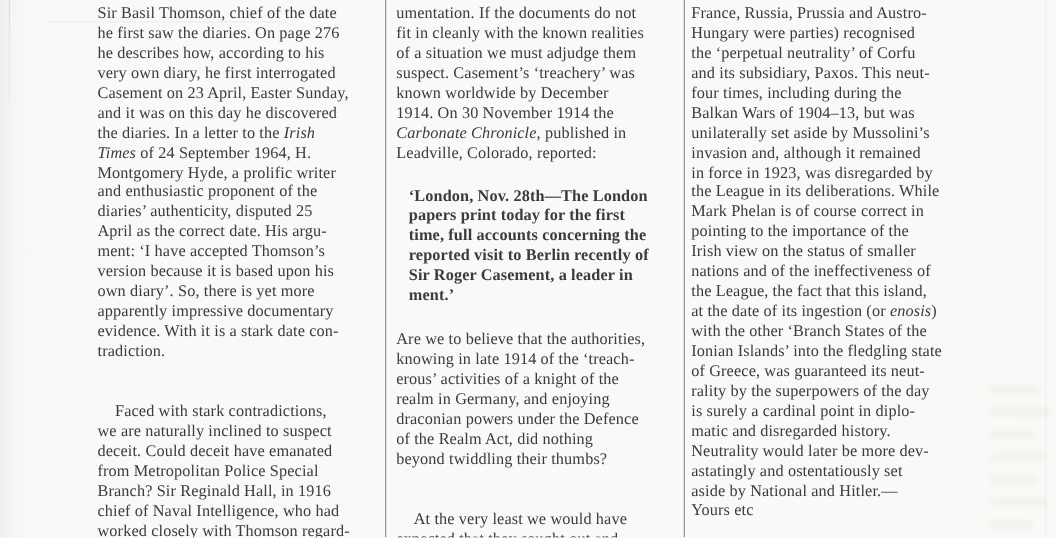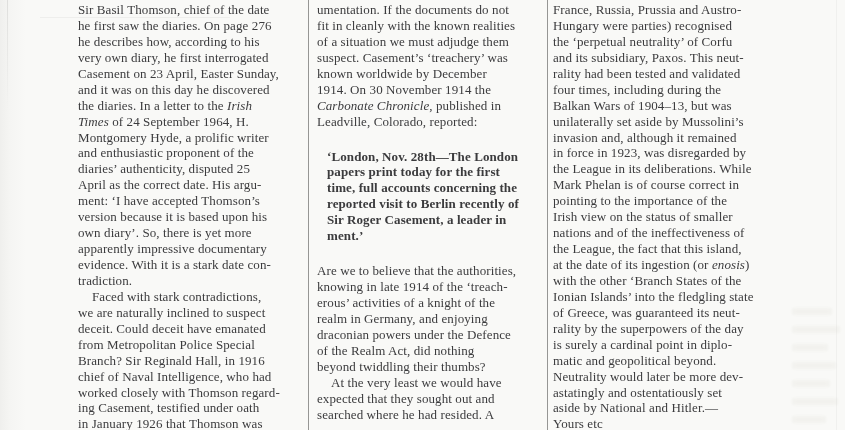--- a/index.html
+++ b/index.html
@@ -42,21 +42,21 @@
     color: var(--ink, #3b3b3d);
     text-align: left;
   }
   .col-left   { left: 78px;  width: 224px; }
   .col-middle { left: 317px; width: 228px; }
   .col-right  { left: 553px; width: 234px; }
 
   .block + .block { margin-top: 19px; }
   .block.quote { padding-left: 10px; padding-right: 14px; font-weight: bold; }
   .line { white-space: nowrap; }
-  .line.indent { padding-left: 14px; }
+  .line.indent { padding-left: 14px; margin-top: 32px; }
   .it { font-style: italic; }
 
   
   .bleed {
     position: absolute; left: 792px; width: 48px; height: 7px;
     background: #b9b6a4; opacity: 0.10; filter: blur(1.5px);
     border-radius: 2px;
   }
 </style>
 </head>
@@ -132,39 +132,38 @@
       <div class="line"><span>expected that they sought out and</span></div>
       <div class="line"><span>searched where he had resided. A</span></div>
     </div>
   </div>
 <div class="text-col col-right">
     <div class="block para">
       <div class="line"><span>France, Russia, Prussia and Austro-</span></div>
       <div class="line"><span>Hungary were parties) recognised</span></div>
       <div class="line"><span>the ‘perpetual neutrality’ of Corfu</span></div>
       <div class="line"><span>and its subsidiary, Paxos. This neut-</span></div>
-      <div class="line"><span>rality had been tested and validated</span></div>
       <div class="line"><span>four times, including during the</span></div>
       <div class="line"><span>Balkan Wars of 1904–13, but was</span></div>
       <div class="line"><span>unilaterally set aside by Mussolini’s</span></div>
       <div class="line"><span>invasion and, although it remained</span></div>
       <div class="line"><span>in force in 1923, was disregarded by</span></div>
       <div class="line"><span>the League in its deliberations. While</span></div>
       <div class="line"><span>Mark Phelan is of course correct in</span></div>
       <div class="line"><span>pointing to the importance of the</span></div>
       <div class="line"><span>Irish view on the status of smaller</span></div>
       <div class="line"><span>nations and of the ineffectiveness of</span></div>
       <div class="line"><span>the League, the fact that this island,</span></div>
       <div class="line"><span>at the date of its ingestion (or </span><span class="it">enosis</span><span>)</span></div>
       <div class="line"><span>with the other ‘Branch States of the</span></div>
       <div class="line"><span>Ionian Islands’ into the fledgling state</span></div>
       <div class="line"><span>of Greece, was guaranteed its neut-</span></div>
       <div class="line"><span>rality by the superpowers of the day</span></div>
       <div class="line"><span>is surely a cardinal point in diplo-</span></div>
-      <div class="line"><span>matic and geopolitical beyond.</span></div>
+      <div class="line"><span>matic and disregarded history.</span></div>
       <div class="line"><span>Neutrality would later be more dev-</span></div>
       <div class="line"><span>astatingly and ostentatiously set</span></div>
       <div class="line"><span>aside by National and Hitler.—</span></div>
       <div class="line"><span>Yours etc</span></div>
     </div>
   </div>
 
 <div class="bleed" style="top:308px; width:40px;"></div>
 <div class="bleed" style="top:326px;"></div>
 <div class="bleed" style="top:344px; width:36px;"></div>

